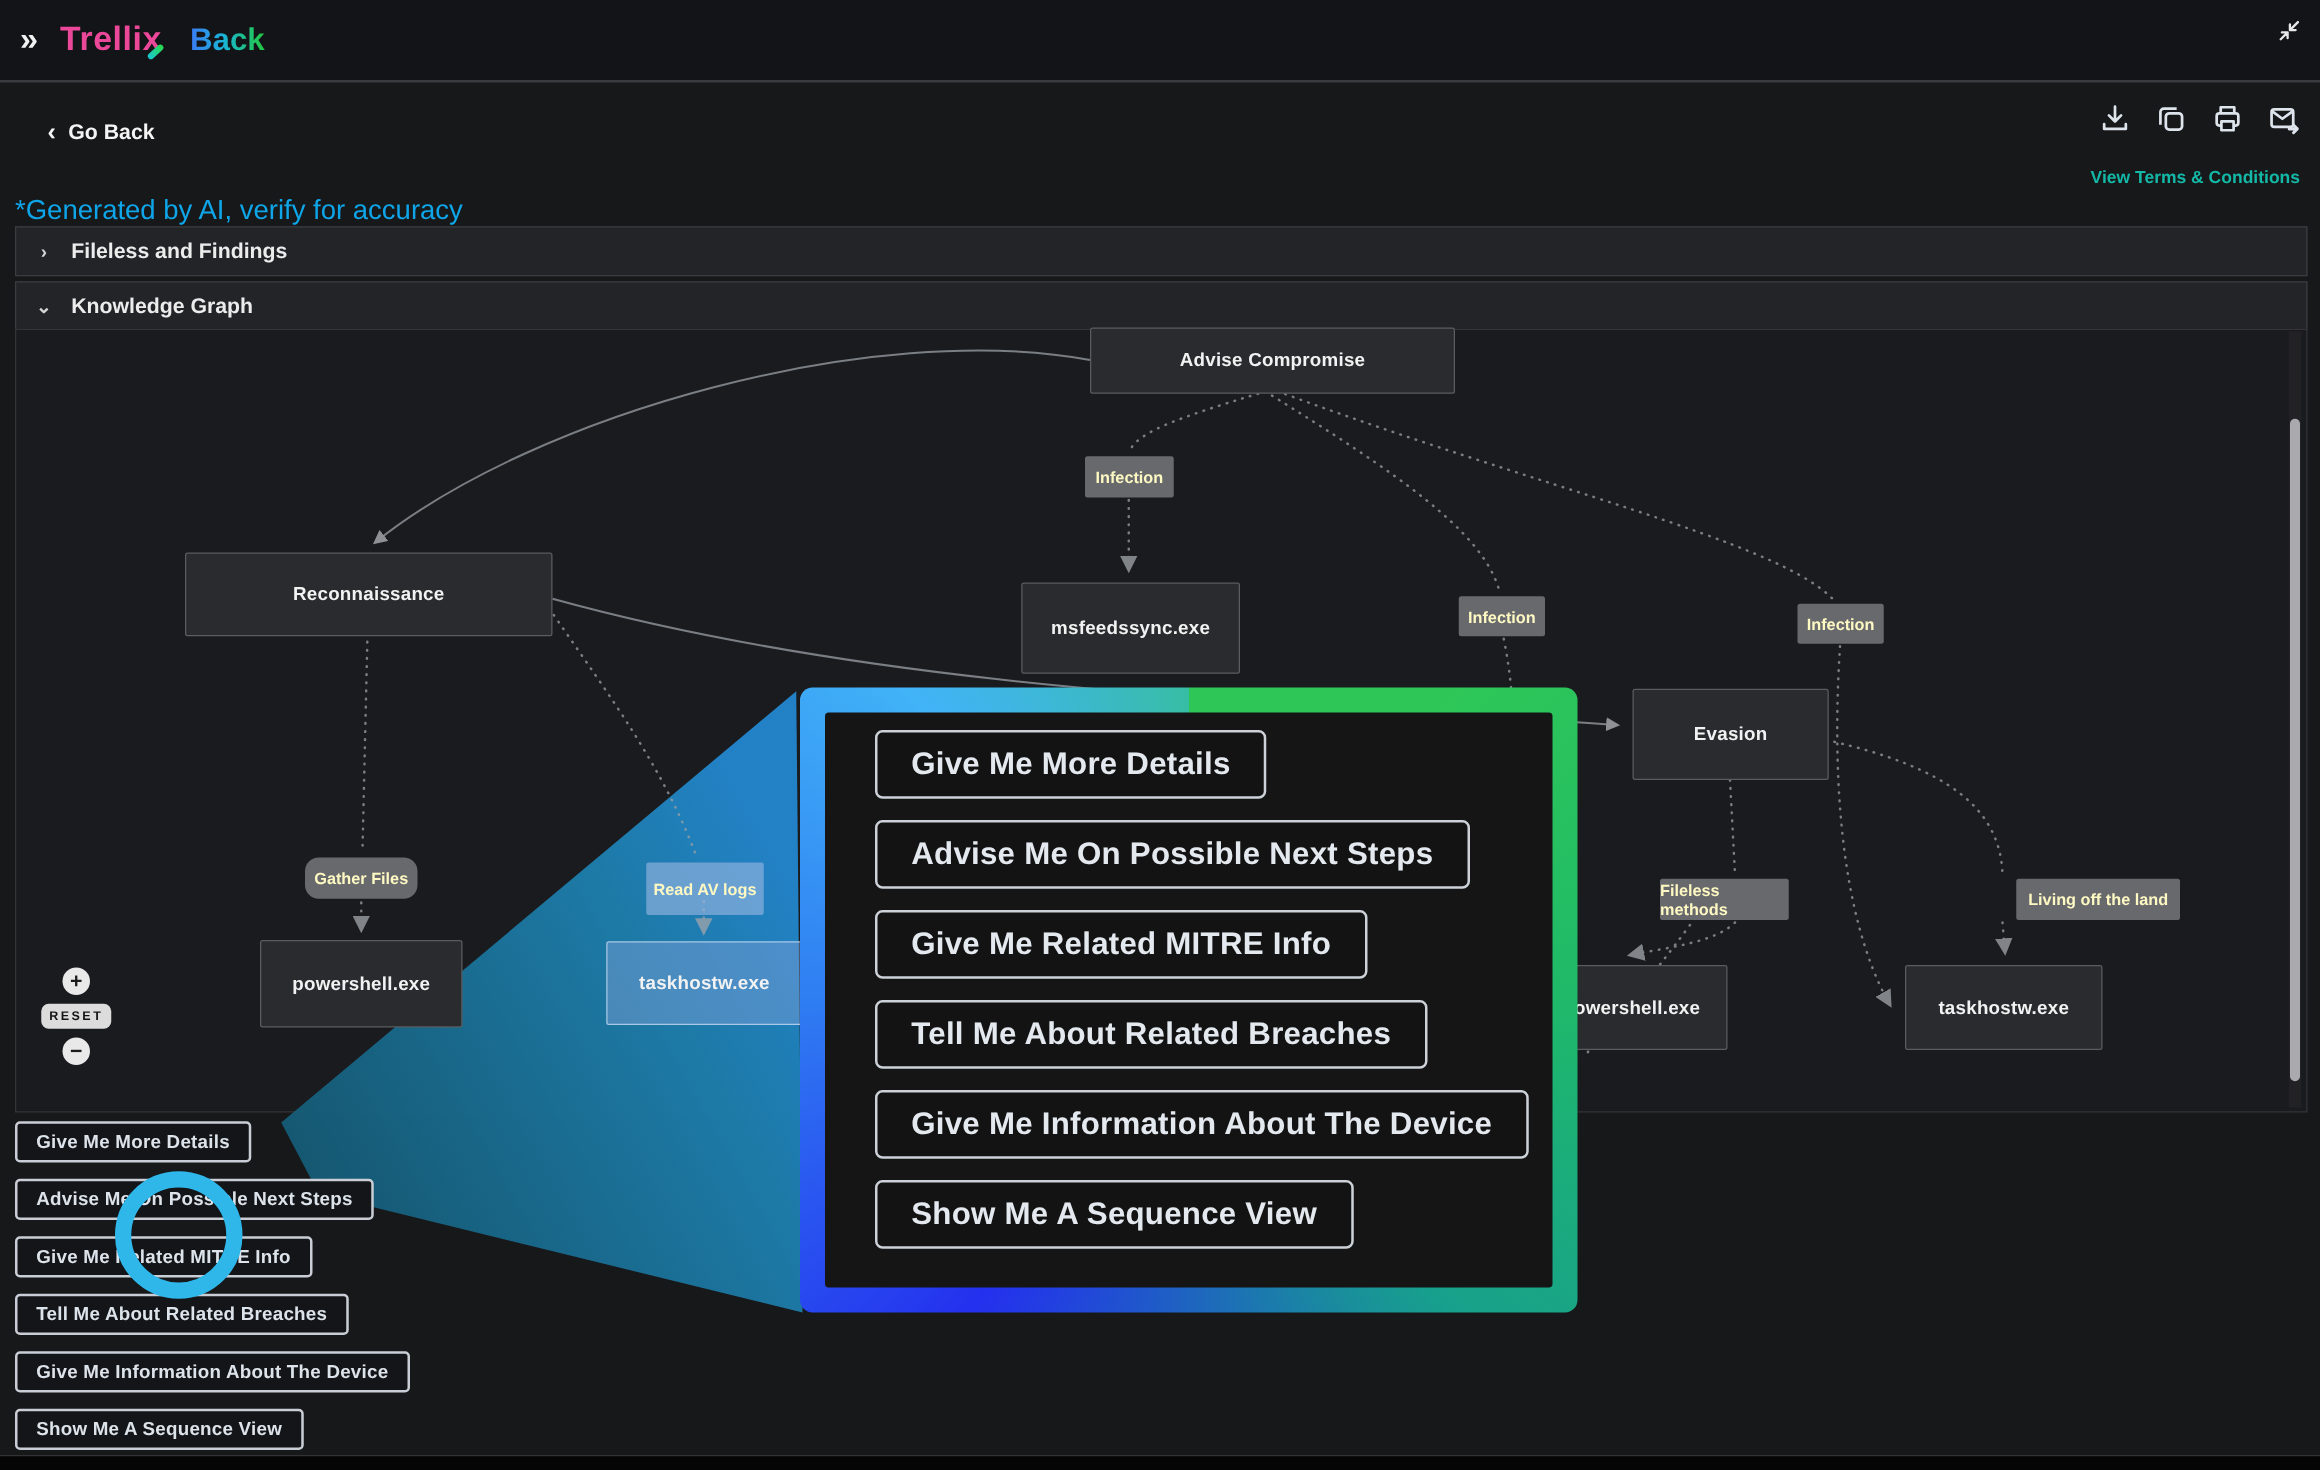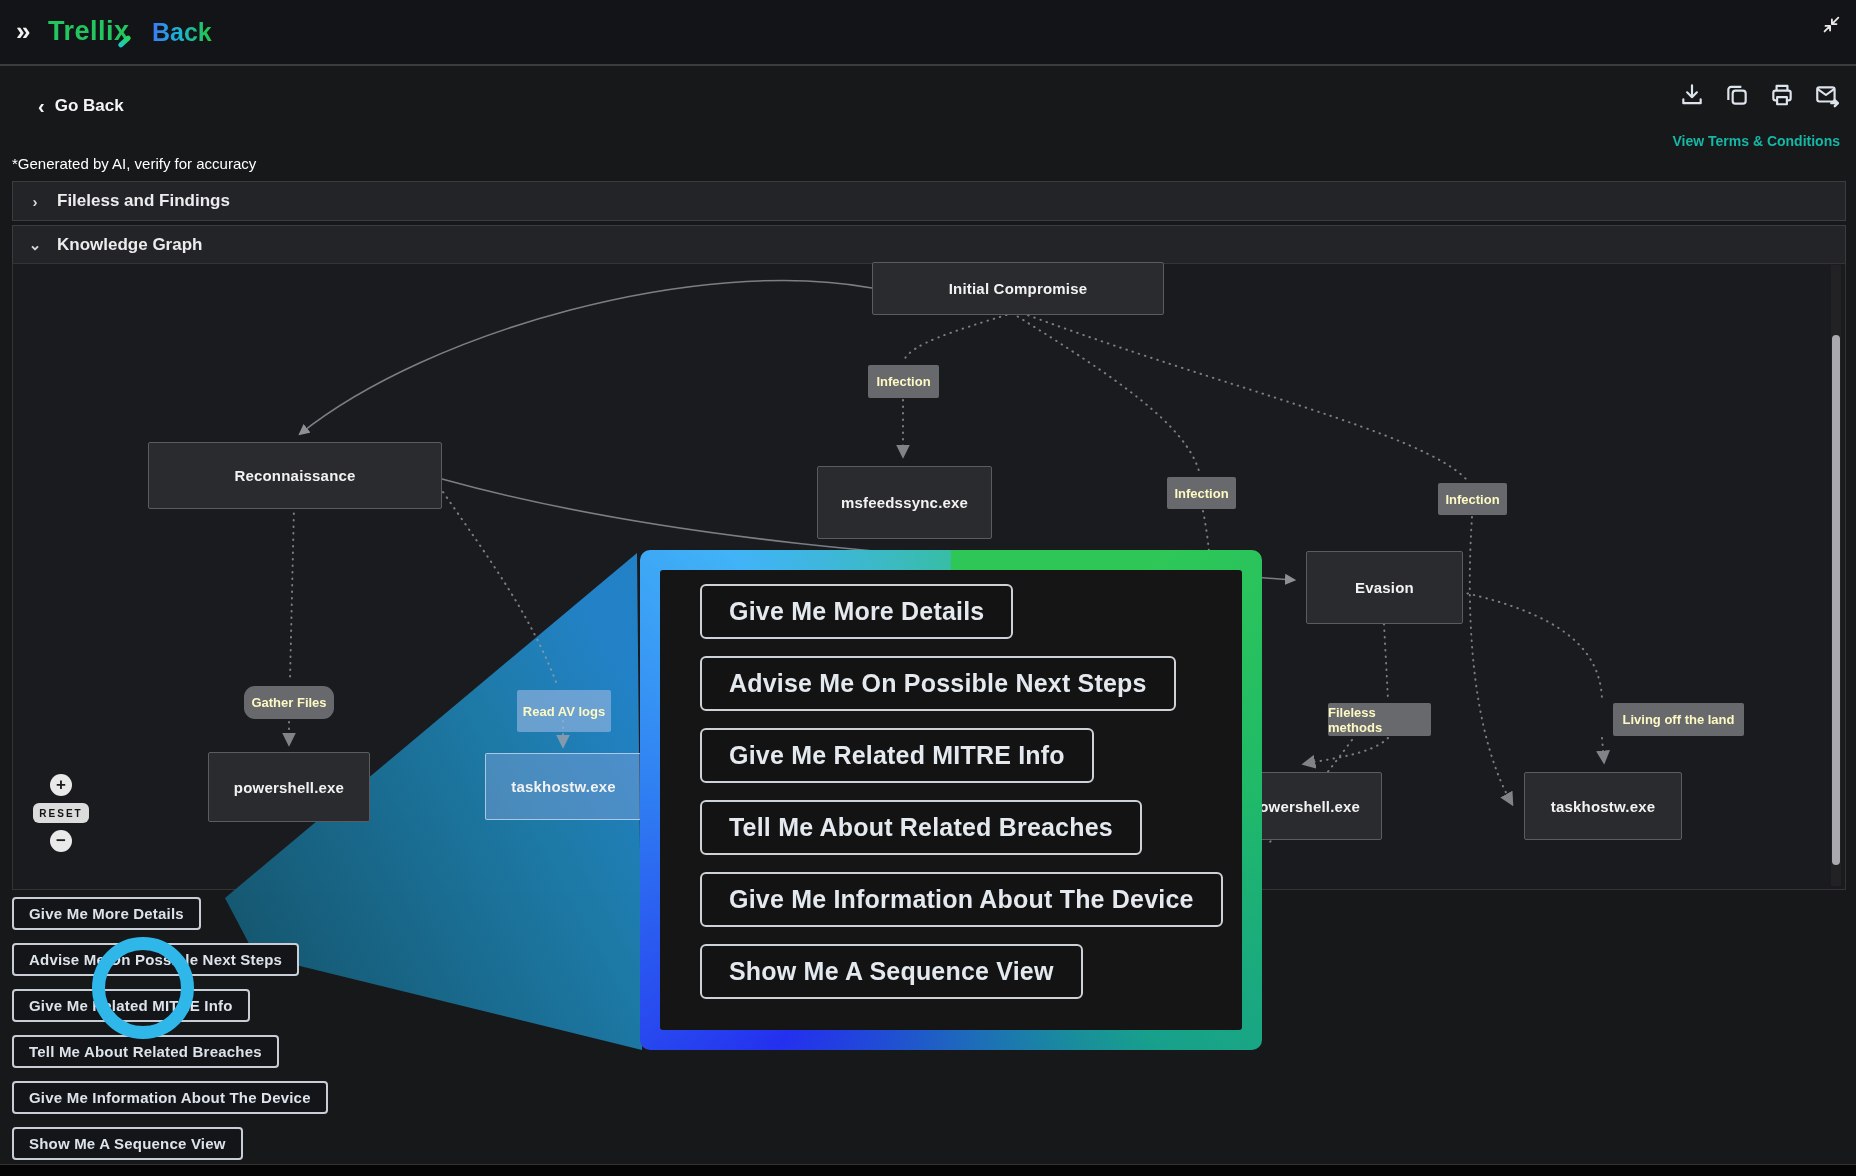--- a/index.html
+++ b/index.html
@@ -3,33 +3,33 @@
 <meta charset="utf-8">
 <style>
   html,body{margin:0;padding:0;background:#0c0c0d;}
   .stage{position:relative;width:1856px;height:1176px;background:#17181a;overflow:hidden;
          font-family:"Liberation Sans",sans-serif;-webkit-font-smoothing:antialiased;}
   .abs{position:absolute;}
 
   
   .topbar{left:0;top:0;width:1856px;height:64px;background:#131417;border-bottom:2px solid #3c3c40;z-index:9;}
   .dbl-chev{left:16px;top:18px;font-size:26px;font-weight:bold;color:#f2f2f2;line-height:26px;}
-  .brand{left:48px;top:16px;font-size:27px;font-weight:bold;color:#22c55e;letter-spacing:.5px;}
+  .brand{left:48px;top:16px;font-size:27px;font-weight:bold;color:#ec4899;letter-spacing:.5px;}
   .brand .xmark{position:relative;display:inline-block;}
   .brand .xslash{position:absolute;right:-2px;top:-1px;width:15px;height:5px;border-radius:3px;
                  background:linear-gradient(90deg,#19c7d4,#2bd94a);transform:rotate(-42deg);}
   .brand-suffix{left:152px;top:18px;font-size:25px;font-weight:bold;
       background:linear-gradient(90deg,#3b7bf5 0%,#19b4d6 45%,#23c93e 100%);
       -webkit-background-clip:text;background-clip:text;color:transparent;}
   .collapse-ic{right:14px;top:14px;color:#e8e8e8;}
 
   
   .goback{left:38px;top:96px;color:#f5f5f5;font-size:17px;font-weight:bold;cursor:pointer;display:flex;gap:10px;align-items:center;}
   .goback .chev{font-size:20px;font-weight:bold;line-height:17px;}
-  .disclaimer{left:12px;top:155px;color:#ffffff;font-size:15px;}
+  .disclaimer{left:12px;top:155px;color:#0ea5e9;font-size:22px;}
   .hdr-icons{right:16px;top:82px;display:flex;gap:19px;align-items:center;}
   .hdr-icons .ic{width:26px;height:26px;color:#dde4ec;cursor:pointer;}
   .terms{right:16px;top:133px;color:#14b8a6;font-size:14px;font-weight:bold;cursor:pointer;}
 
   
   .section-hd{left:12px;width:1832px;height:38px;background:#232428;border:1px solid #3c3c40;
       display:flex;align-items:center;color:#ececec;font-size:17px;font-weight:bold;cursor:pointer;}
   .section-hd .chev{width:44px;text-align:center;color:#d6d6d6;font-size:15px;font-weight:bold;}
   #sec1{top:181px;}
   #sec2{top:225px;}
@@ -182,21 +182,21 @@
       <path d="M1388,738 C1372,754 1334,758 1304,764" marker-end="url(#arr)"></path>
       <path d="M1461,592 C1560,614 1600,648 1602,699"></path>
       <path d="M1602,738 L1604,762" marker-end="url(#arr)"></path>
       <path d="M1352,740 C1318,786 1292,816 1270,842"></path>
       <path d="M443,492 C490,560 530,614 556,682"></path>
       <path d="M563,721 L563,746" marker-end="url(#arr)"></path>
     </g>
   </svg>
 
   <div class="abs" id="graph-canvas" style="left:0;top:0;width:1856px;height:1176px;pointer-events:none;">
-      <div class="gnode" style="left: 872px; top: 262px; width: 290px; height: 51px; pointer-events: auto;">Initial Compromise</div>
+      <div class="gnode" style="left: 872px; top: 262px; width: 290px; height: 51px; pointer-events: auto;">Advise Compromise</div>
       <div class="gnode" style="left: 148px; top: 442px; width: 292px; height: 65px; pointer-events: auto;">Reconnaissance</div>
       <div class="gnode" style="left: 817px; top: 466px; width: 173px; height: 71px; pointer-events: auto;">msfeedssync.exe</div>
       <div class="gnode" style="left: 1306px; top: 551px; width: 155px; height: 71px; pointer-events: auto;">Evasion</div>
       <div class="gnode" style="left: 208px; top: 752px; width: 160px; height: 68px; pointer-events: auto;">powershell.exe</div>
       <div class="gnode gnode-highlight" style="left: 485px; top: 753px; width: 155px; height: 65px; pointer-events: auto;">taskhostw.exe</div>
       <div class="gnode" style="left: 1228px; top: 772px; width: 152px; height: 66px; pointer-events: auto;">powershell.exe</div>
       <div class="gnode" style="left: 1524px; top: 772px; width: 156px; height: 66px; pointer-events: auto;">taskhostw.exe</div>
       <div class="glabel" style="left: 868px; top: 365px; width: 71px; height: 33px;">Infection</div>
       <div class="glabel" style="left: 1167px; top: 477px; width: 69px; height: 32px;">Infection</div>
       <div class="glabel" style="left: 1438px; top: 483px; width: 69px; height: 32px;">Infection</div>

